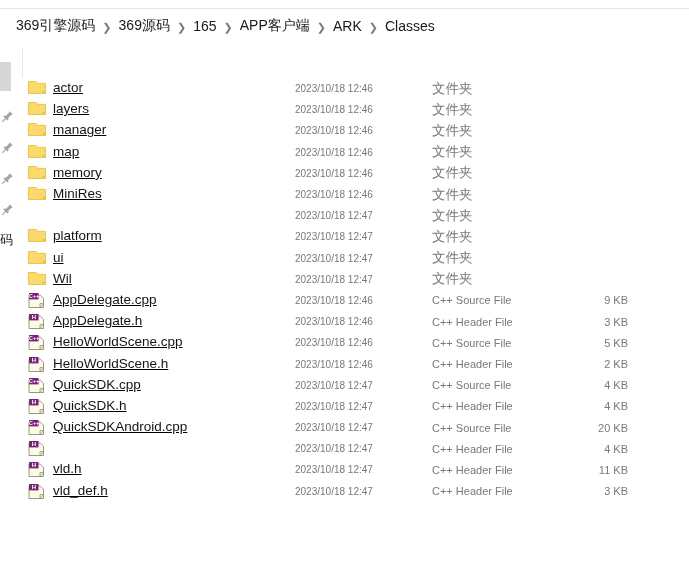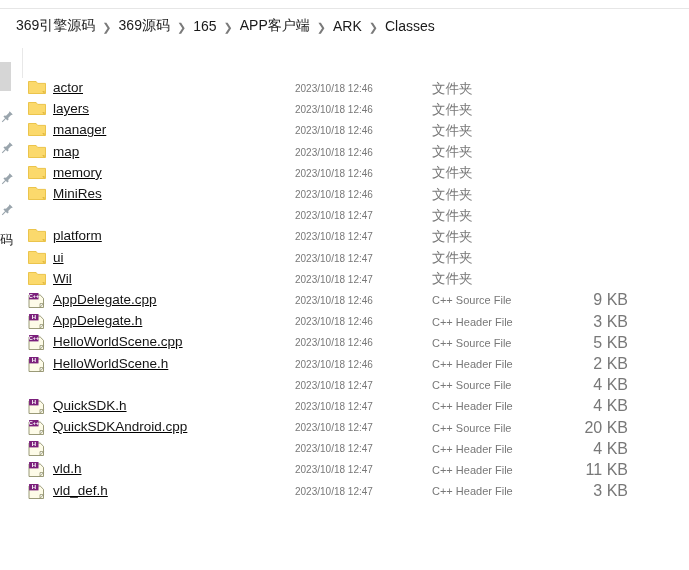--- a/index.html
+++ b/index.html
@@ -169,21 +169,21 @@
     font-size: 11px;
     color: #787878;
     white-space: nowrap;
   }
   .cell-type.cjk { font-size: 13.5px; text-align: right; }
   .cell-size {
     position: absolute;
     left: 525px;
     width: 81px;
     text-align: right;
-    font-size: 16px;
+    font-size: 11px;
     color: #787878;
     white-space: nowrap;
   }
 </style>
 </head>
 <body>
 
 <div id="explorer">
 
   <div class="addressbar">
@@ -422,20 +422,31 @@
               <text x="5.8" y="5.9" font-family="Liberation Sans, sans-serif" font-size="6" font-weight="bold" fill="#ffffff" text-anchor="middle">H</text>
             </svg>
           </span>
           <span class="name-text">HelloWorldScene.h</span>
         </div>
         <div class="cell-date">2023/10/18 12:46</div>
         <div class="cell-type">C++ Header File</div>
         <div class="cell-size">2 KB</div>
       </div>
       <div class="row">
+        <div class="cell-name">
+          <span class="icon-wrap">
+            <svg width="17" height="17" viewBox="0 0 17 17">
+              <path d="M1 3 h11.2 l3.3 3.3 v9.2 h-14.5 z" fill="#fdfbe8" stroke="#8f8f6a" stroke-width="0.9"></path>
+              <path d="M12 11.6 h3.6 l-3.6 3.7 z" fill="#ffffff" stroke="#8f8f6a" stroke-width="0.8"></path>
+              <rect x="1.1" y="1" width="9.4" height="6.4" fill="#7b1f7b"></rect>
+              <text x="5.8" y="5.9" font-family="Liberation Sans, sans-serif" font-size="5.2" font-weight="bold" fill="#ffffff" text-anchor="middle">C++</text>
+            </svg>
+          </span>
+          <span class="name-text">QuickSDK.cpp</span>
+        </div>
         <div class="cell-date">2023/10/18 12:47</div>
         <div class="cell-type">C++ Source File</div>
         <div class="cell-size">4 KB</div>
       </div>
       <div class="row">
         <div class="cell-name">
           <span class="icon-wrap">
             <svg width="17" height="17" viewBox="0 0 17 17">
               <path d="M1 3 h11.2 l3.3 3.3 v9.2 h-14.5 z" fill="#fdfbe8" stroke="#8f8f6a" stroke-width="0.9"></path>
               <path d="M12 11.6 h3.6 l-3.6 3.7 z" fill="#ffffff" stroke="#8f8f6a" stroke-width="0.8"></path>

